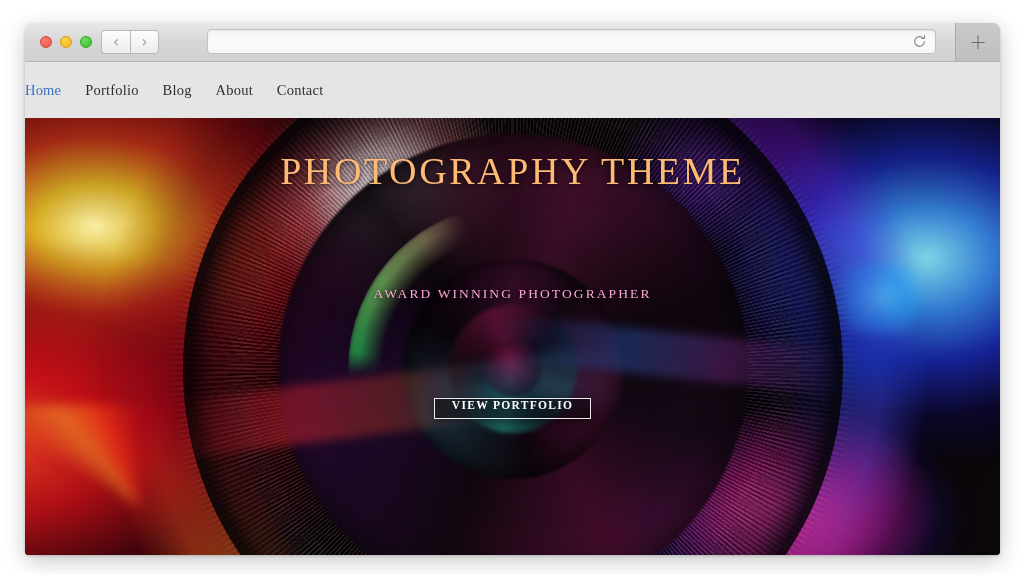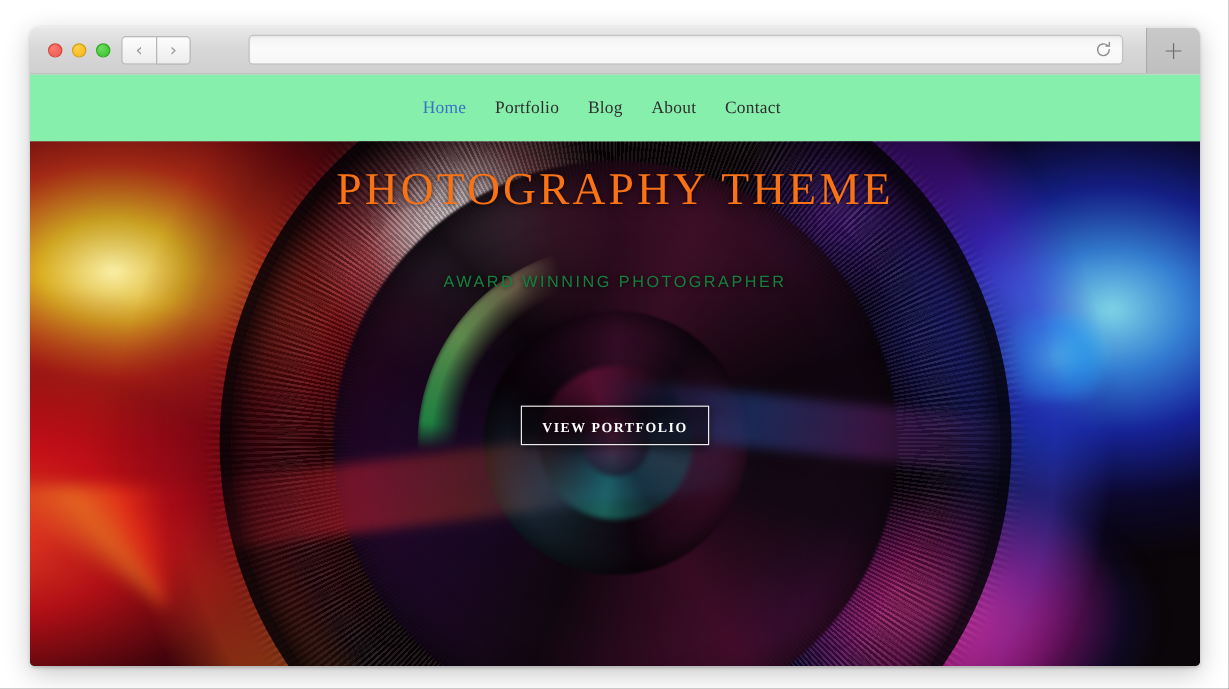--- a/index.html
+++ b/index.html
@@ -124,24 +124,24 @@
     color: #6d6d6d;
     font-size: 21px;
     font-weight: 300;
     box-sizing: border-box;
     font-family: "DejaVu Sans", sans-serif;
   }
 
   
   #site-navbar {
     height: 56px;
-    background: #86efac;
+    background: #e5e5e5;
     display: flex;
     align-items: center;
-    justify-content: center;
+    justify-content: flex-start;
     padding-right: 22px;
     box-sizing: border-box;
   }
   #site-nav-list {
     display: flex;
     align-items: center;
     gap: 24px;
   }
   .nav-link {
     font-family: "Liberation Serif", "DejaVu Serif", serif;
@@ -346,40 +346,40 @@
   
   #hero-content {
     position: absolute;
     inset: 0;
     display: flex;
     flex-direction: column;
     align-items: center;
     z-index: 5;
   }
   #hero-title {
-    margin-top: 18px;
+    margin-top: 31px;
     font-family: "Liberation Serif", "DejaVu Serif", serif;
     font-size: 38px;
-    color: #f97316;
+    color: #fdba74;
     letter-spacing: 2.6px;
     text-shadow: 0 1px 4px rgba(0,0,0,0.6);
     white-space: nowrap;
   }
   #hero-subtitle {
-    margin-top: 47px;
-    font-family: Liberation Sans, sans-serif;
+    margin-top: 93px;
+    font-family: Liberation Serif, serif;
     font-size: 13.5px;
-    color: #15803d;
+    color: #f9a8d4;
     letter-spacing: 2.1px;
     text-shadow: 0 1px 4px rgba(0,0,0,0.7);
     white-space: nowrap;
   }
   #hero-cta-button {
     margin-top: 96px;
-    padding: 12px 17px 7px;
+    padding: 0 17px 7px;
     border: 1px solid rgba(255,255,255,0.92);
     background: rgba(8,4,8,0.5);
     color: #ffffff;
     font-family: "Liberation Serif", "DejaVu Serif", serif;
     font-size: 11.5px;
     font-weight: bold;
     letter-spacing: 1.3px;
     cursor: pointer;
     white-space: nowrap;
     box-shadow: 0 2px 8px rgba(0,0,0,0.5);

